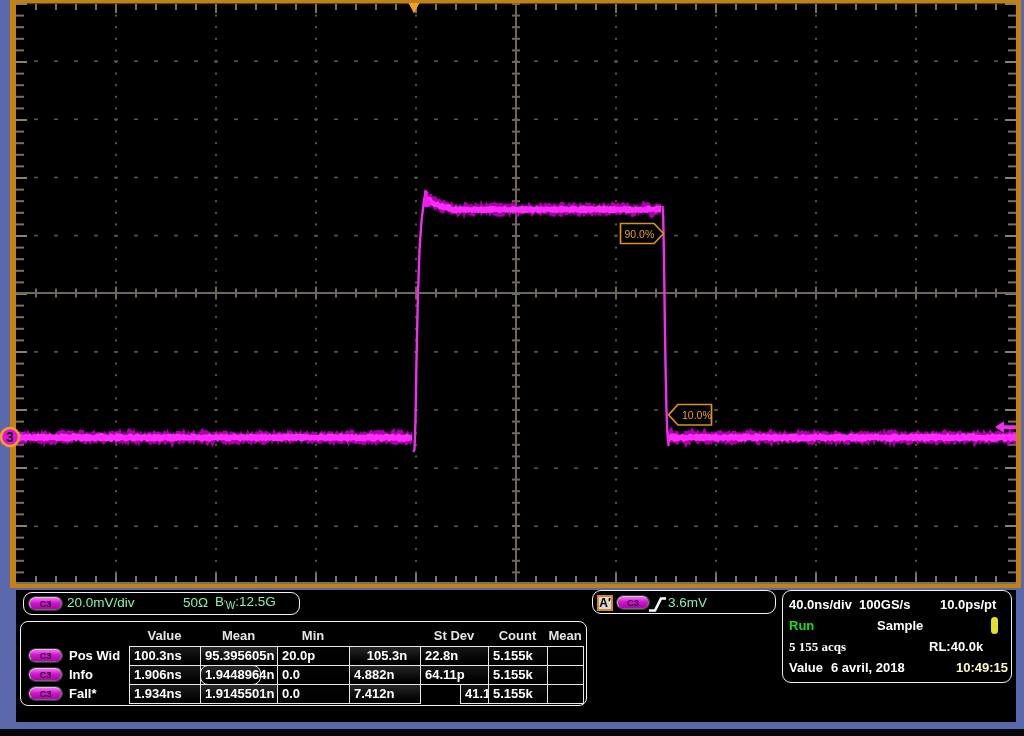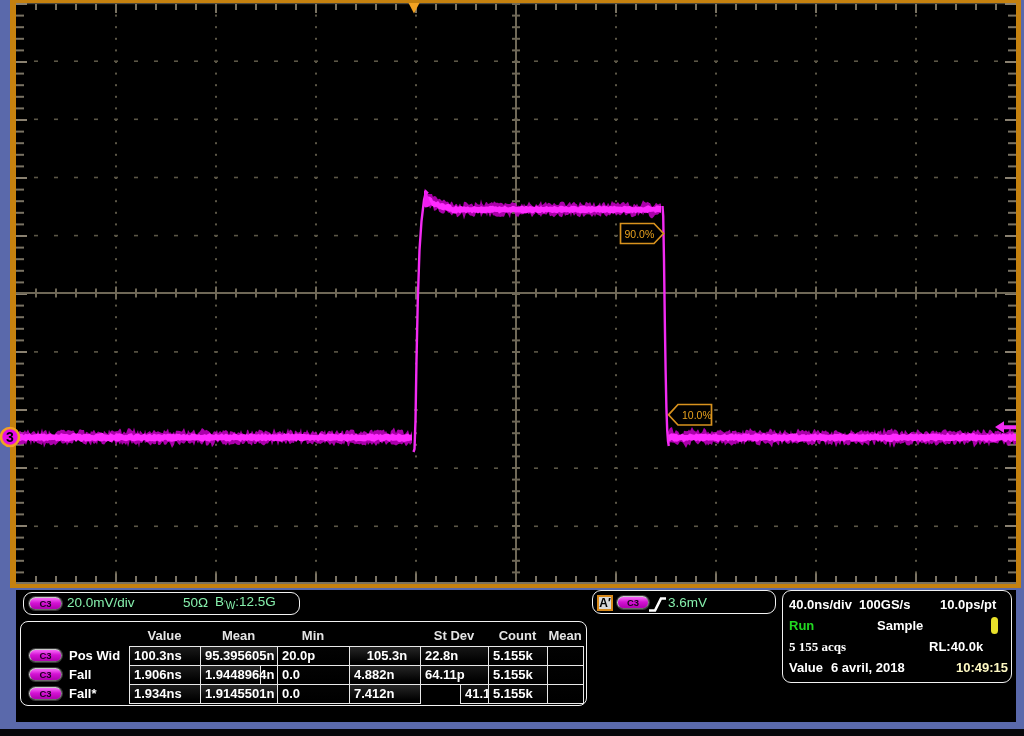--- a/index.html
+++ b/index.html
@@ -1175,32 +1175,32 @@
 <div class="hdr" style="left:129px; top:628px; width:71px;">Value</div>
 <div class="hdr" style="left:200px; top:628px; width:77px;">Mean</div>
 <div class="hdr" style="left:277px; top:628px; width:72px;">Min</div>
 <div class="hdr" style="left:349px; top:636px; width:71px;margin-top:16px;">Max</div>
 <div class="hdr" style="left:420px; top:628px; width:68px;">St Dev</div>
 <div class="hdr" style="left:488px; top:628px; width:59px;">Count</div>
 <div class="hdr" style="left:547px; top:628px; width:36px;">Mean</div>
 <div class="pill" style="left:29px; top:649.0px;">C3</div>
 <div class="t2" style="left:69px; top:647.5px;">Pos Wid</div>
 <div class="pill" style="left:29px; top:668.0px;">C3</div>
-<div class="t2" style="left:69px; top:666.5px;">Fall</div>
+<div class="t2" style="left:69px; top:666.5px;">Info</div>
 <div class="pill" style="left:29px; top:687.0px;">C3</div>
 <div class="t2" style="left:69px; top:685.5px;">Fall*</div>
 <div class="cell" style="left:129px; top:646px; width:72px; height:20px; background:linear-gradient(#1a1a1a,#000 85%);">100.3ns</div>
 <div class="cell" style="left:200px; top:646px; width:78px; height:20px; background:linear-gradient(#2a2a2a,#000 85%);">95.395605n</div>
 <div class="cell" style="left:277px; top:646px; width:90px; height:20px; background:linear-gradient(#030303,#000 85%);">20.0p</div>
 <div class="cell" style="left:349px; top:646px; width:72px; height:20px; background:linear-gradient(#262626,#000 85%);text-align:center;">105.3n</div>
 <div class="cell" style="left:420px; top:646px; width:69px; height:20px; background:linear-gradient(#161616,#000 85%);">22.8n</div>
 <div class="cell" style="left:488px; top:646px; width:60px; height:20px; background:linear-gradient(#0c0c0c,#000 85%);">5.155k</div>
 <div class="cell" style="left:547px; top:646px; width:37px; height:20px; background:linear-gradient(#020202,#000 85%);"></div>
 <div class="cell" style="left:129px; top:665px; width:72px; height:20px; background:linear-gradient(#1a1a1a,#000 85%);">1.906ns</div>
-<div class="cell" style="left:200px; top:665px; width:61px; height:20px; background:linear-gradient(#2a2a2a,#000 85%);">1.9448964n</div>
+<div class="cell" style="left:200px; top:665px; width:61px; height:20px; background:linear-gradient(#2a2a2a,#000 85%);border-radius:8px;">1.9448964n</div>
 <div class="cell" style="left:277px; top:665px; width:73px; height:20px; background:linear-gradient(#030303,#000 85%);">0.0</div>
 <div class="cell" style="left:349px; top:665px; width:72px; height:20px; background:linear-gradient(#262626,#000 85%);">4.882n</div>
 <div class="cell" style="left:420px; top:665px; width:70px; height:20px; background:linear-gradient(#161616,#000 85%);">64.11p</div>
 <div class="cell" style="left:488px; top:665px; width:60px; height:20px; background:linear-gradient(#0c0c0c,#000 85%);">5.155k</div>
 <div class="cell" style="left:547px; top:665px; width:37px; height:20px; background:linear-gradient(#020202,#000 85%);"></div>
 <div class="cell" style="left:129px; top:684px; width:72px; height:20px; background:linear-gradient(#1a1a1a,#000 85%);">1.934ns</div>
 <div class="cell" style="left:200px; top:684px; width:84px; height:20px; background:linear-gradient(#2a2a2a,#000 85%);">1.9145501n</div>
 <div class="cell" style="left:277px; top:684px; width:73px; height:20px; background:linear-gradient(#030303,#000 85%);">0.0</div>
 <div class="cell" style="left:349px; top:684px; width:72px; height:20px; background:linear-gradient(#262626,#000 85%);">7.412n</div>
 <div class="cell" style="left:420px; top:684px; width:69px; height:20px; background:linear-gradient(#161616,#000 85%);margin-left:40px;">41.16p</div>

